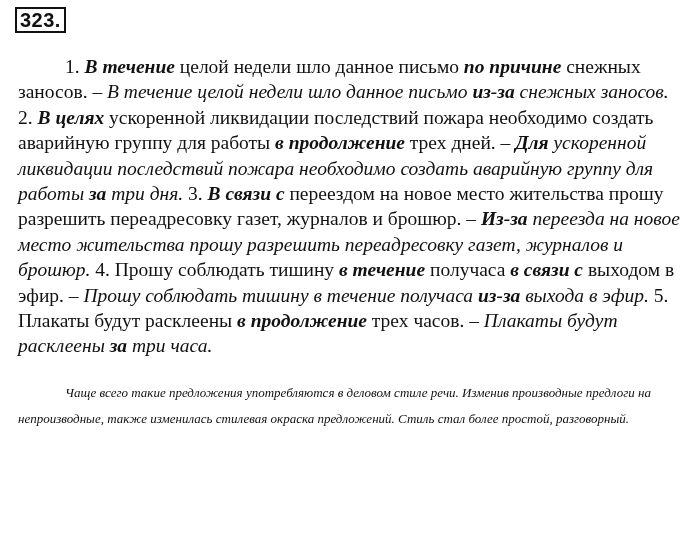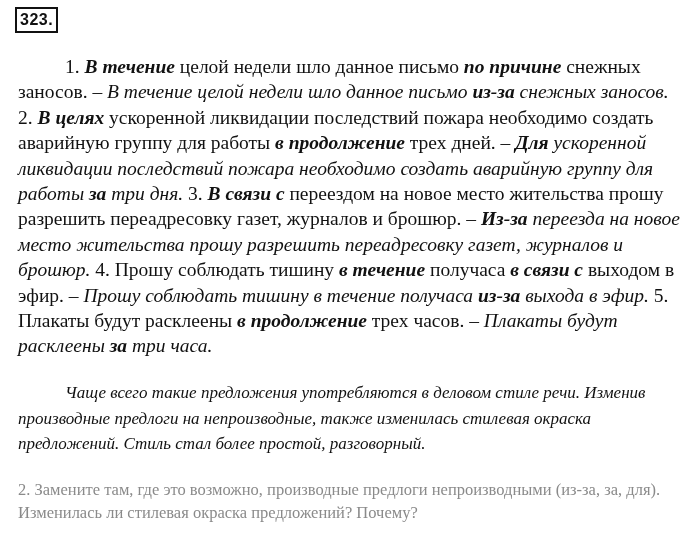--- a/index.html
+++ b/index.html
@@ -1,38 +1,37 @@
 <!DOCTYPE html>
 <html><head>
 <meta charset="utf-8">
 <style>
   html, body { margin:0; padding:0; background:#ffffff; }
   body { width:700px; height:558px; overflow:hidden; position:relative; font-family:"Liberation Serif", "DejaVu Serif", serif; color:#111; }
   .header { position:absolute; left:15px; top:6px; height:28px; display:flex; align-items:center; }
-  .ex-num { border:2px solid #111; font-family:"Liberation Sans", sans-serif; font-weight:bold; font-size:16px; line-height:22px; padding:0 3px; margin-right:6px; letter-spacing:0.5px; }
+  .ex-num { border:2px solid #111; font-family:"Liberation Sans", sans-serif; font-weight:bold; font-size:20px; line-height:22px; padding:0 3px; margin-right:6px; letter-spacing:0.5px; }
   .task { font-size:16.5px; color:#8a8a8a; letter-spacing:0.1px; }
   .answer { position:absolute; left:18px; top:54px; width:666px; font-size:19.5px; line-height:25.4px; text-align:left; }
   .answer p { margin:0; text-indent:47px; }
   .i { font-style:italic; }
   .b { font-weight:bold; font-style:italic; }
-  .expl { position:absolute; left:18px; top:380px; width:666px; font-size:17px; line-height:25.5px; font-style:italic; }
+  .expl { position:absolute; left:18px; top:380px; width:666px; font-size:13px; line-height:25.5px; font-style:italic; }
   .expl p { margin:0; text-indent:47px; }
   .questions { position:absolute; left:18px; top:478px; width:670px; font-size:16.5px; line-height:23px; color:#8a8a8a; }
   .questions div { margin:0; }
 </style>
 </head>
 <body>
 
 <div class="header">
   <span class="ex-num">323.</span>
 </div>
 
 <div class="answer">
   <p id="answer-p"><span class="">1. </span><span class="b">В течение</span><span class=""> целой недели шло данное письмо </span><span class="b">по причине</span><span class=""> снежных заносов. – </span><span class="i">В течение целой недели шло данное письмо </span><span class="b">из-за</span><span class="i"> снежных заносов.</span><span class=""> 2. </span><span class="b">В целях</span><span class=""> ускоренной ликвидации последствий пожара необходимо создать аварийную группу для работы </span><span class="b">в продолжение</span><span class=""> трех дней. – </span><span class="b">Для</span><span class="i"> ускоренной ликвидации последствий пожара необходимо создать аварийную группу для работы </span><span class="b">за</span><span class="i"> три дня.</span><span class=""> 3. </span><span class="b">В связи с</span><span class=""> переездом на новое место жительства прошу разрешить переадресовку газет, журналов и брошюр. – </span><span class="b">Из-за</span><span class="i"> переезда на новое место жительства прошу разрешить переадресовку газет, журналов и брошюр.</span><span class=""> 4. Прошу соблюдать тишину </span><span class="b">в течение</span><span class=""> получаса </span><span class="b">в связи с</span><span class=""> выходом в эфир. – </span><span class="i">Прошу соблюдать тишину в течение получаса </span><span class="b">из-за</span><span class="i"> выхода в эфир.</span><span class=""> 5. Плакаты будут расклеены </span><span class="b">в продолжение</span><span class=""> трех часов. – </span><span class="i">Плакаты будут расклеены </span><span class="b">за</span><span class="i"> три часа.</span></p>
 </div>
 
 <div class="expl">
   <p>Чаще всего такие предложения употребляются в деловом стиле речи. Изменив производные предлоги на непроизводные, также изменилась стилевая окраска предложений. Стиль стал более простой, разговорный.</p>
 </div>
 
 <div class="questions">
-  <div>2. Замените там, где это возможно, производные предлоги непроизводными (из-за, за, для). Изменилась ли стилевая окраска предложений? Почему?</div>
 </div>
 
 </body></html>

